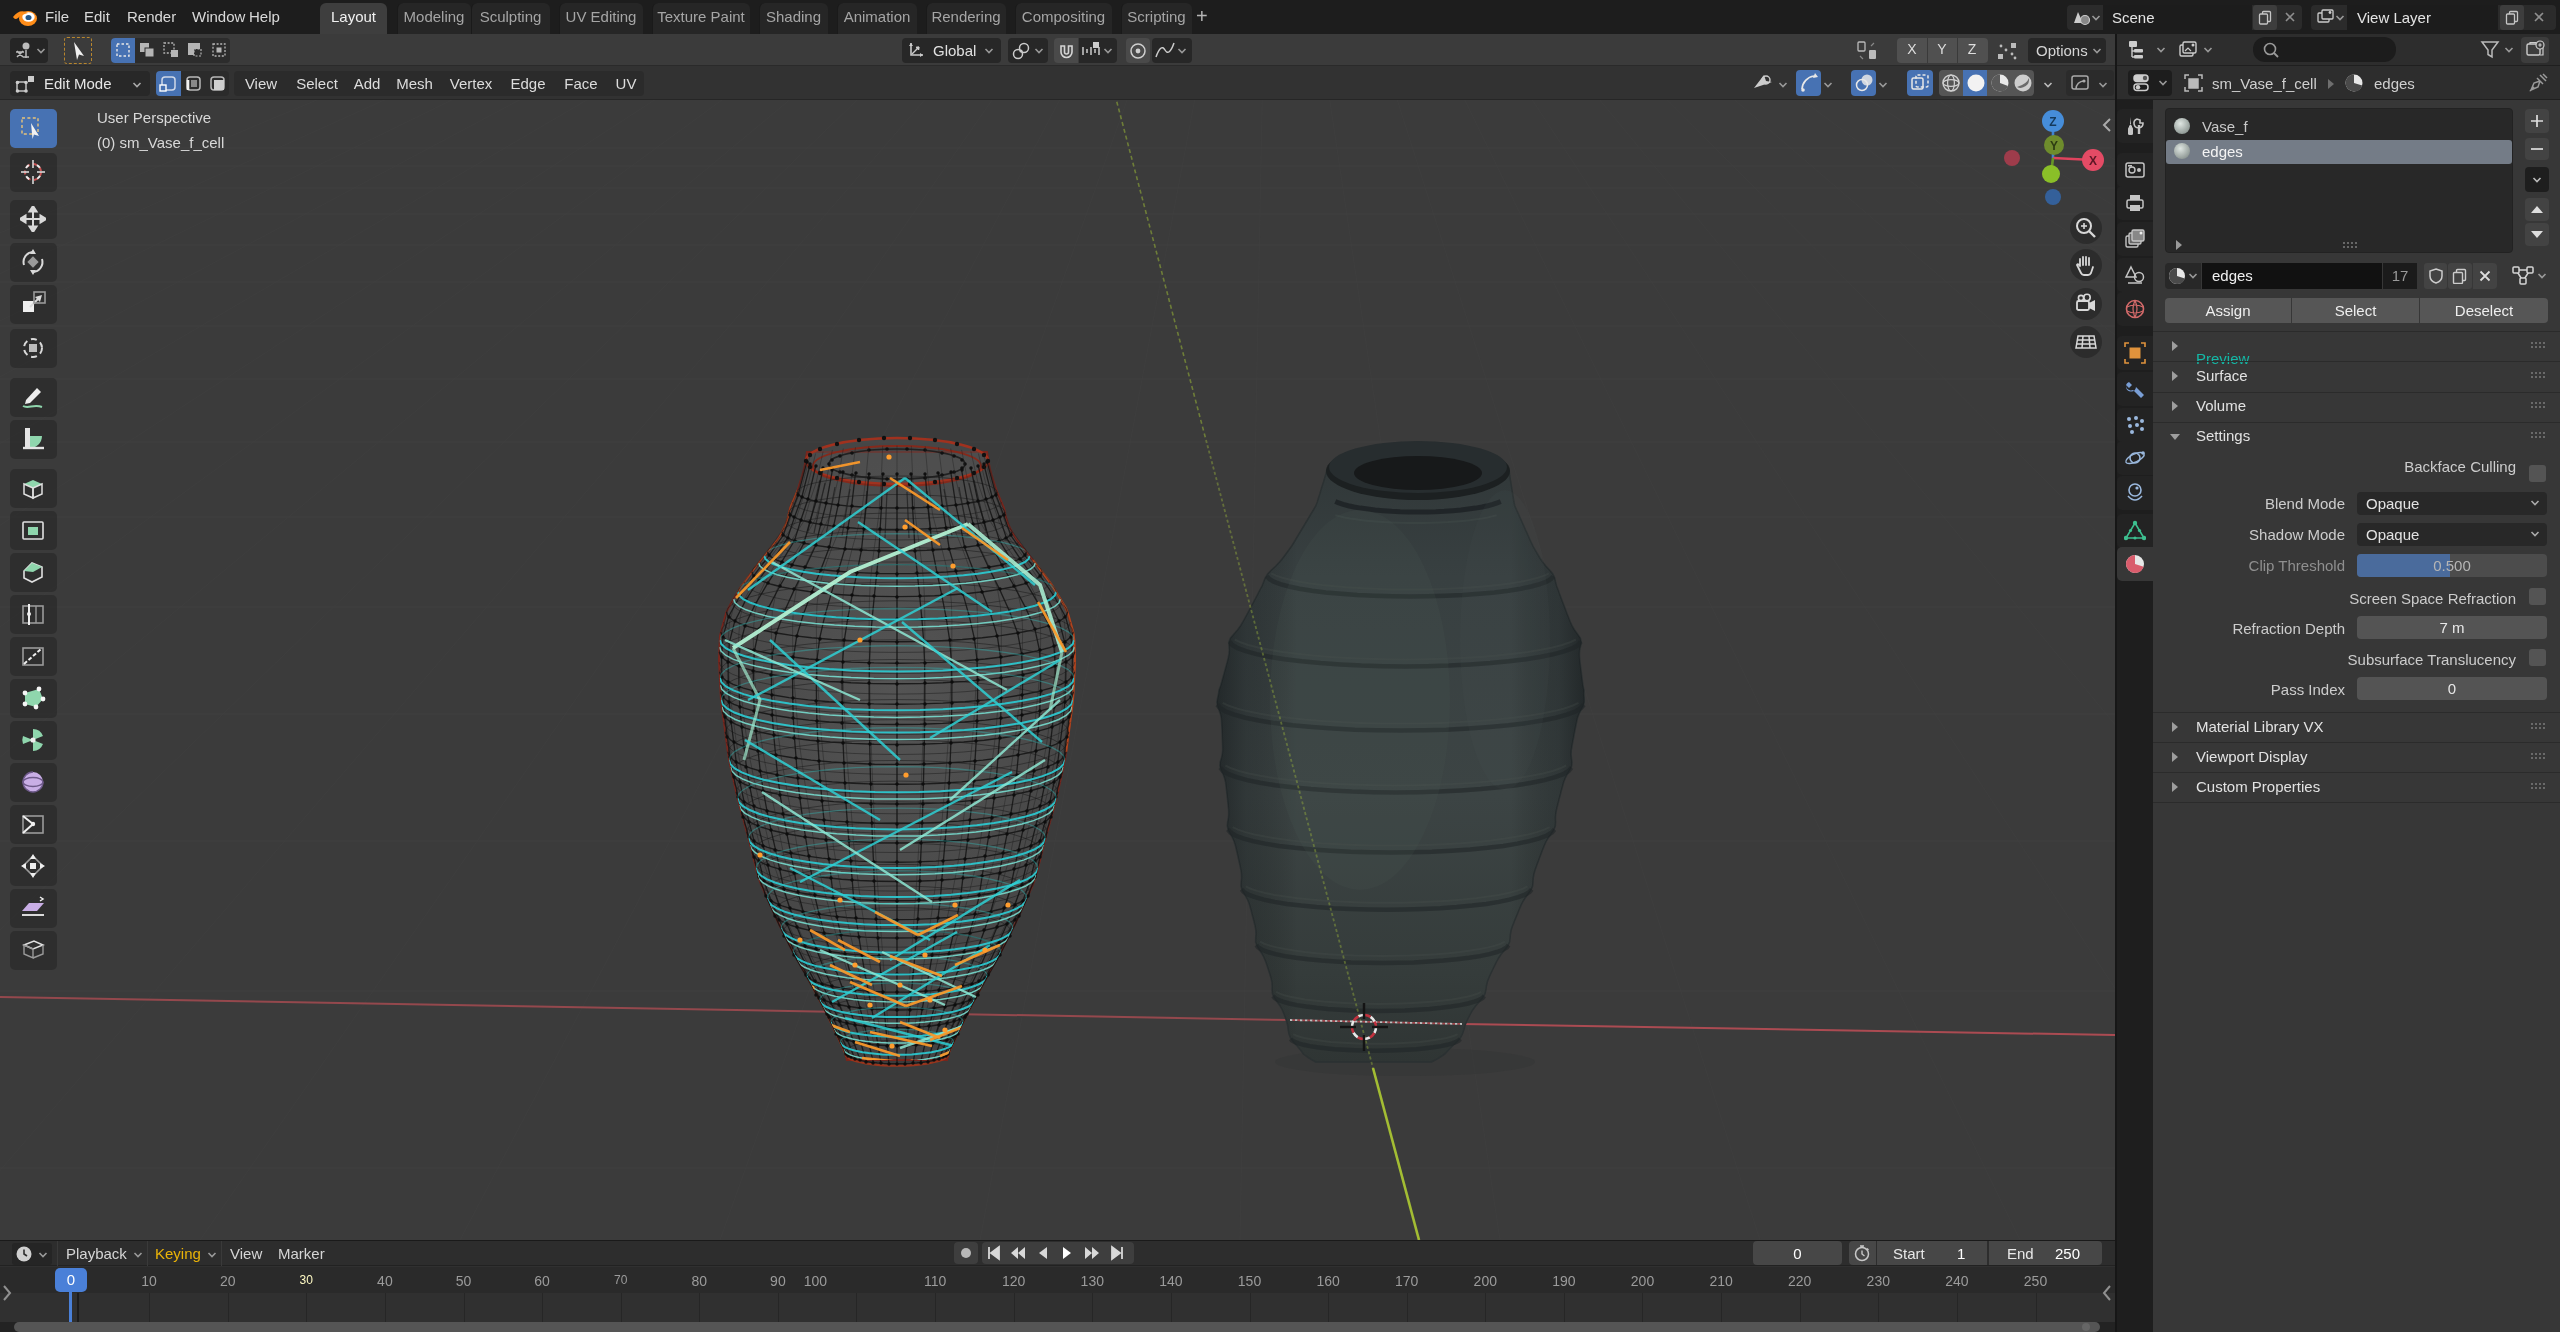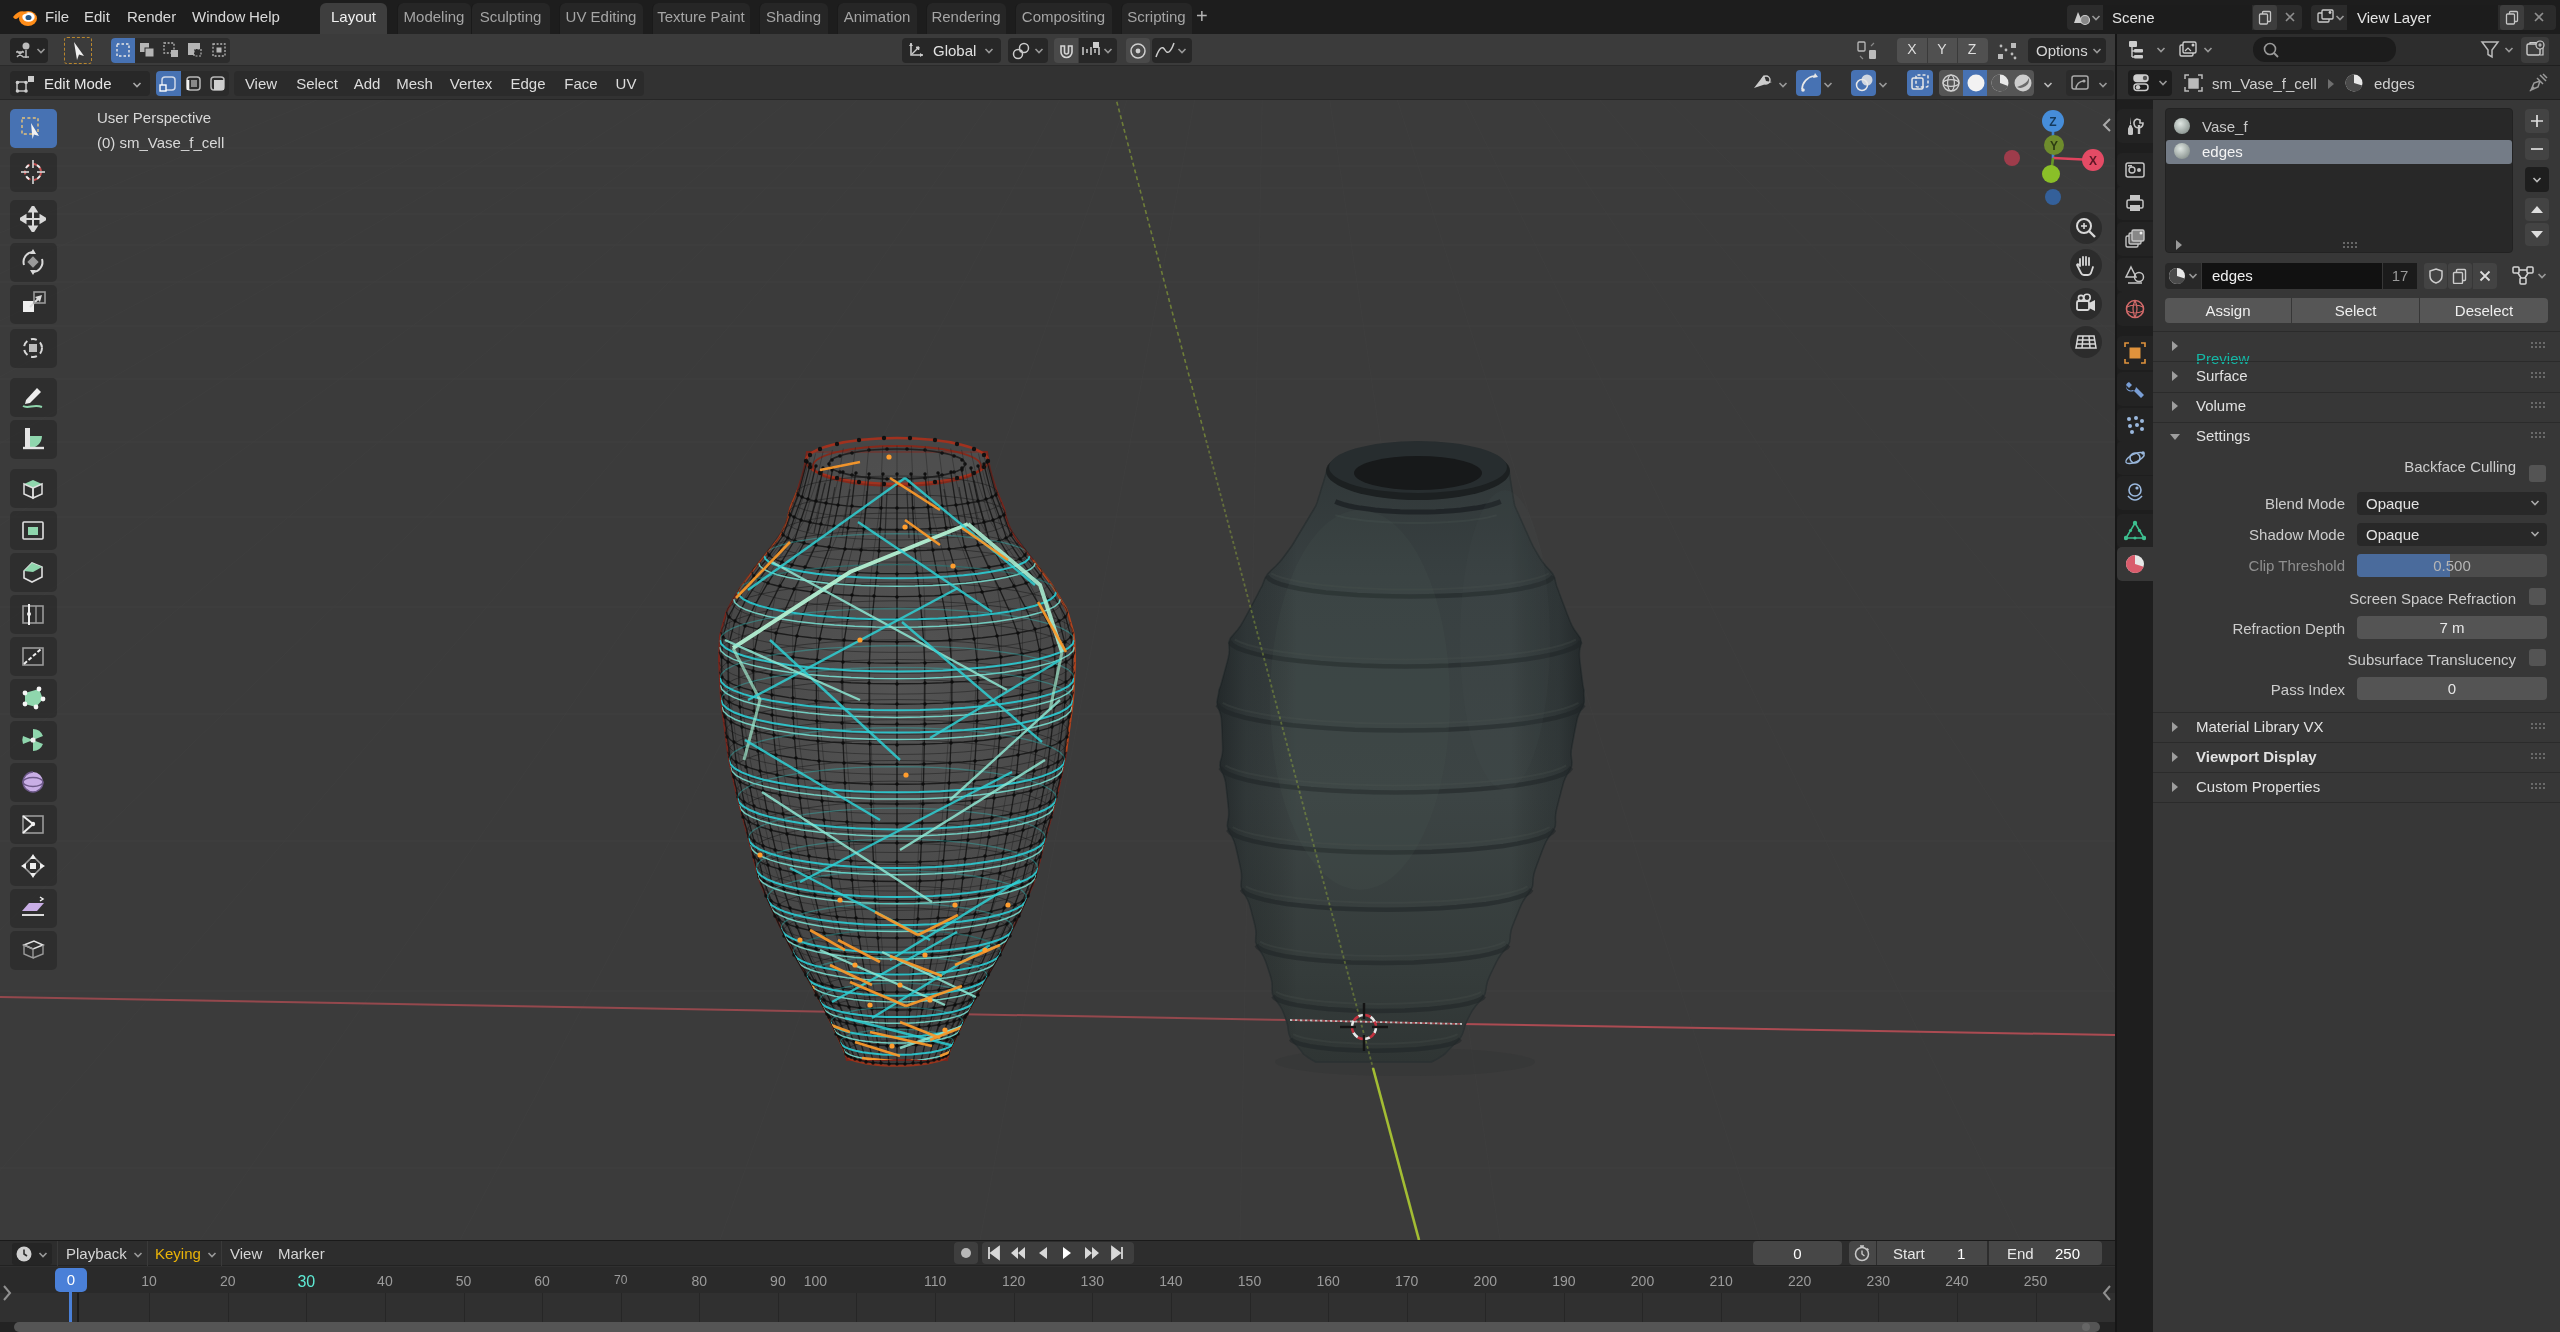--- a/index.html
+++ b/index.html
@@ -1809,21 +1809,21 @@
       <circle cx="10" cy="2" r="1.1"></circle>
       <circle cx="14" cy="2" r="1.1"></circle>
       <circle cx="2" cy="6" r="1.1"></circle>
       <circle cx="6" cy="6" r="1.1"></circle>
       <circle cx="10" cy="6" r="1.1"></circle>
       <circle cx="14" cy="6" r="1.1"></circle>
     </g>
   </svg>
 <div class="abs" style="left:2153px;top:742px;width:407px;height:1px;background:#2b2b2b"></div>
 <div style="position:absolute;left:2172px;top:752px;width:0;height:0;border-left:6px solid #9d9d9d;border-top:5px solid transparent;border-bottom:5px solid transparent"></div>
-<div style="position:absolute;left:2196px;top:748px;font-size:15px;color:#e2e2e2;font-weight:700;letter-spacing:0;white-space:nowrap">Viewport Display</div>
+<div style="position:absolute;left:2196px;top:748px;font-size:15px;color:#e2e2e2;font-weight:400;letter-spacing:0;white-space:nowrap">Viewport Display</div>
 <svg style="position:absolute;left:2530px;top:752px" width="18" height="10">
     <g fill="#777">
       <circle cx="2" cy="2" r="1.1"></circle>
       <circle cx="6" cy="2" r="1.1"></circle>
       <circle cx="10" cy="2" r="1.1"></circle>
       <circle cx="14" cy="2" r="1.1"></circle>
       <circle cx="2" cy="6" r="1.1"></circle>
       <circle cx="6" cy="6" r="1.1"></circle>
       <circle cx="10" cy="6" r="1.1"></circle>
       <circle cx="14" cy="6" r="1.1"></circle>
@@ -1900,21 +1900,21 @@
   </svg>
 <div class="abs" style="left:1877px;top:1241px;width:110px;height:24px;background:#474747"></div>
 <div style="position:absolute;left:1893px;top:1245px;font-size:15px;color:#e8e8e8;font-weight:400;letter-spacing:0;white-space:nowrap">Start</div>
 <div style="position:absolute;left:1957px;top:1245px;font-size:15px;color:#fff;font-weight:400;letter-spacing:0;white-space:nowrap">1</div>
 <div class="abs" style="left:1989px;top:1241px;width:113px;height:24px;background:#474747;border-radius:0 4px 4px 0"></div>
 <div style="position:absolute;left:2007px;top:1245px;font-size:15px;color:#e8e8e8;font-weight:400;letter-spacing:0;white-space:nowrap">End</div>
 <div style="position:absolute;left:2055px;top:1245px;font-size:15px;color:#fff;font-weight:400;letter-spacing:0;white-space:nowrap">250</div>
 <div class="abs" style="left:0;top:1267px;width:2115px;height:26px;background:#2a2a2a"></div>
 <div style="position:absolute;left:134.10000000000002px;top:1273px;width:30px;text-align:center;font-size:14px;color:#9b9b9b;font-weight:400;white-space:nowrap">10</div>
 <div style="position:absolute;left:212.70000000000002px;top:1273px;width:30px;text-align:center;font-size:14px;color:#9b9b9b;font-weight:400;white-space:nowrap">20</div>
-<div style="position:absolute;left:291.3px;top:1273px;width:30px;text-align:center;font-size:16px;color:#5eead4;font-weight:400;white-space:nowrap">30</div>
+<div style="position:absolute;left:291.3px;top:1273px;width:30px;text-align:center;font-size:12px;color:#fef9c3;font-weight:400;white-space:nowrap">30</div>
 <div style="position:absolute;left:369.90000000000003px;top:1273px;width:30px;text-align:center;font-size:14px;color:#9b9b9b;font-weight:400;white-space:nowrap">40</div>
 <div style="position:absolute;left:448.5px;top:1273px;width:30px;text-align:center;font-size:14px;color:#9b9b9b;font-weight:400;white-space:nowrap">50</div>
 <div style="position:absolute;left:527.1px;top:1273px;width:30px;text-align:center;font-size:14px;color:#9b9b9b;font-weight:400;white-space:nowrap">60</div>
 <div style="position:absolute;left:605.7px;top:1273px;width:30px;text-align:center;font-size:12px;color:#9b9b9b;font-weight:400;white-space:nowrap">70</div>
 <div style="position:absolute;left:684.3000000000001px;top:1273px;width:30px;text-align:center;font-size:14px;color:#9b9b9b;font-weight:400;white-space:nowrap">80</div>
 <div style="position:absolute;left:762.9px;top:1273px;width:30px;text-align:center;font-size:14px;color:#9b9b9b;font-weight:400;white-space:nowrap">90</div>
 <div style="position:absolute;left:797px;top:1273px;width:30px;text-align:right;font-size:14px;color:#9b9b9b;font-weight:400;white-space:nowrap">100</div>
 <div style="position:absolute;left:920.1px;top:1273px;width:30px;text-align:center;font-size:14px;color:#9b9b9b;font-weight:400;white-space:nowrap">110</div>
 <div style="position:absolute;left:998.7px;top:1273px;width:30px;text-align:center;font-size:14px;color:#9b9b9b;font-weight:400;white-space:nowrap">120</div>
 <div style="position:absolute;left:1077.3000000000002px;top:1273px;width:30px;text-align:center;font-size:14px;color:#9b9b9b;font-weight:400;white-space:nowrap">130</div>

